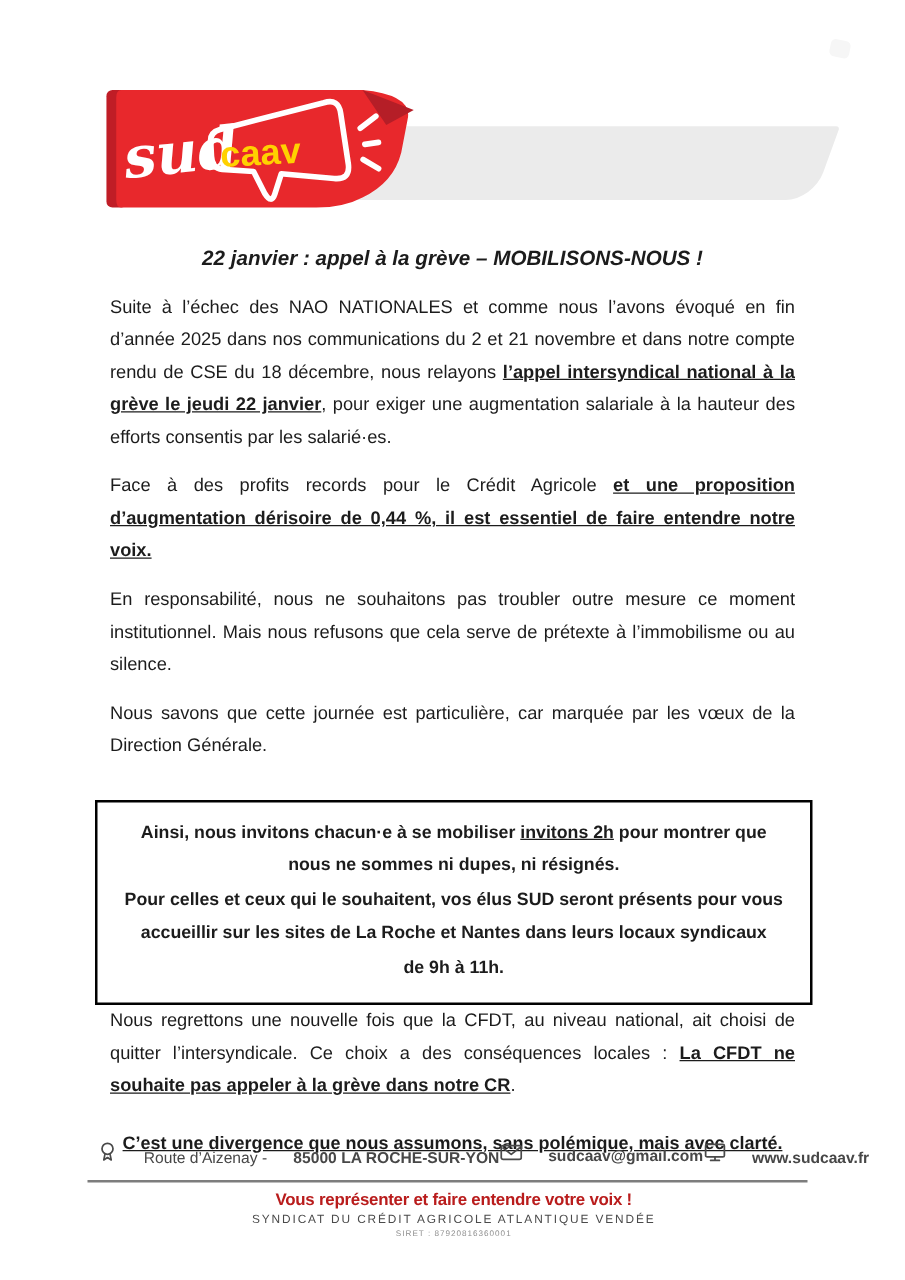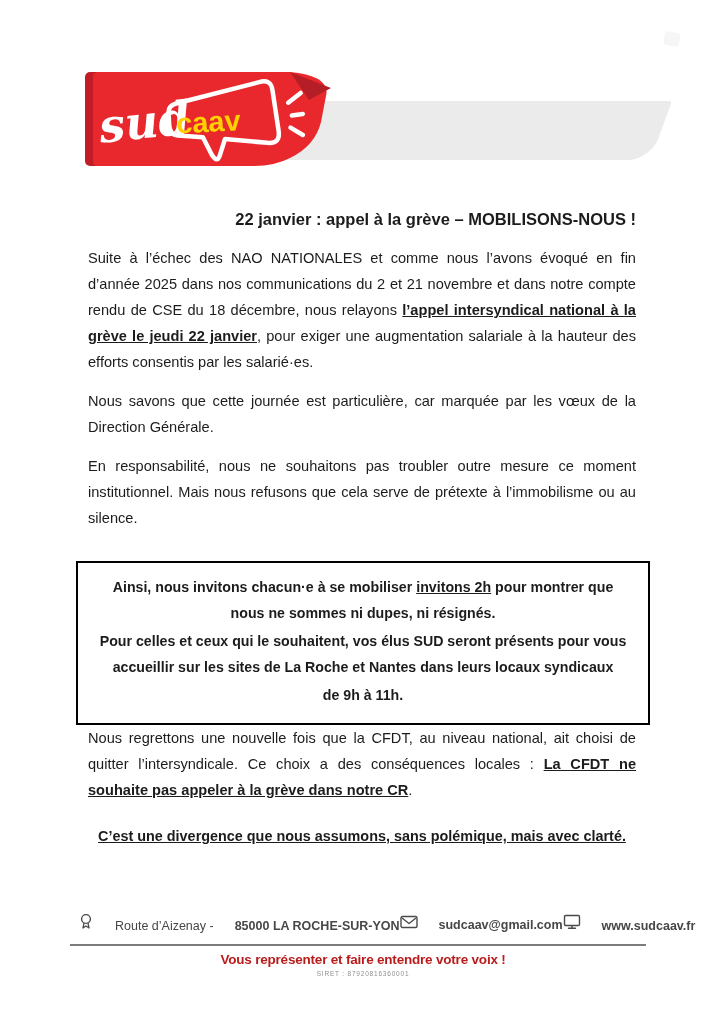--- a/index.html
+++ b/index.html
@@ -13,21 +13,21 @@
     background:#ebebeb;transform:skewX(-20deg);transform-origin:top right;
     border-radius:3px 3px 22px 6px;z-index:1;
   }
   .logo{position:absolute;left:85px;top:70px;width:250px;height:100px;z-index:2;}
   .corner-mark{
     position:absolute;left:664px;top:32px;width:16px;height:14px;
     background:#f6f6f6;border-radius:4px;transform:rotate(12deg);z-index:0;
   }
   
   .doc{position:absolute;left:88px;top:198px;width:548px;}
-  .doc-title{font-size:16.5px;font-weight:bold;text-align:right;margin:12px 0 16px 0;}
+  .doc-title{font-size:16.5px;font-weight:bold;text-align:center;margin:0 0 16px 0;font-style:italic;}
   .doc p.para{font-size:14.6px;line-height:26px;text-align:justify;margin:0 0 13px 0;}
   .bu{font-weight:bold;text-decoration:underline;}
   .u{text-decoration:underline;}
   .callout{
     border:2.5px solid #000;margin:30px -14px 0 -12px;padding:9px 16px 13px 16px;
     text-align:center;
   }
   .callout p{font-size:14.2px;font-weight:bold;line-height:26px;margin:2px 0;text-align:center;}
   .after-box{margin-top:32px;}
   .divergence{font-size:14.4px;font-weight:bold;text-decoration:underline;text-align:center;margin:20px 0 0 0;line-height:26px;}
@@ -76,24 +76,25 @@
       </g>
     </svg>
   </div>
 
   <div class="doc">
 
     <h1 class="doc-title">22 janvier : appel à la grève – MOBILISONS-NOUS !</h1>
 
     <p class="para"><span>Suite à l’échec des NAO NATIONALES et comme nous l’avons évoqué en fin d’année 2025 dans nos communications du 2 et 21 novembre et dans notre compte rendu de CSE du 18 décembre, nous relayons </span><span class="bu">l’appel intersyndical national à la grève le jeudi 22 janvier</span><span>, pour exiger une augmentation salariale à la hauteur des efforts consentis par les salarié·es.</span></p>
 
+    <p class="para"><span>Face à des profits records pour le Crédit Agricole </span><span class="bu">et une proposition d’augmentation dérisoire de 0,44 %, il est essentiel de faire entendre notre voix.</span></p>
+
+    <p class="para">En responsabilité, nous ne souhaitons pas troubler outre mesure ce moment institutionnel. Mais nous refusons que cela serve de prétexte à l’immobilisme ou au silence.</p>
 
     <p class="para">Nous savons que cette journée est particulière, car marquée par les vœux de la Direction Générale.</p>
-
-    <p class="para">En responsabilité, nous ne souhaitons pas troubler outre mesure ce moment institutionnel. Mais nous refusons que cela serve de prétexte à l’immobilisme ou au silence.</p>
 
     <div class="callout">
       <p><span>Ainsi, nous invitons chacun·e à se mobiliser </span><span class="u">invitons 2h</span><span> pour montrer que nous ne sommes ni dupes, ni résignés.</span></p>
       <p>Pour celles et ceux qui le souhaitent, vos élus SUD seront présents pour vous accueillir sur les sites de La Roche et Nantes dans leurs locaux syndicaux</p>
       <p>de 9h à 11h.</p>
     </div>
 
     <p class="para after-box"><span>Nous regrettons une nouvelle fois que la CFDT, au niveau national, ait choisi de quitter l’intersyndicale. Ce choix a des conséquences locales : </span><span class="bu">La CFDT ne souhaite pas appeler à la grève dans notre CR</span><span>.</span></p>
 
     <p class="divergence">C’est une divergence que nous assumons, sans polémique, mais avec clarté.</p>
@@ -139,17 +140,18 @@
         </span>
         <span class="b">www.sudcaav.fr</span>
       </div>
 
     </div>
 
     <hr class="footer-rule">
 
     <div class="footer-tag">
       <div class="tagline">Vous représenter et faire entendre votre voix !</div>
+      <div class="org">SYNDICAT DU CRÉDIT AGRICOLE ATLANTIQUE VENDÉE</div>
       <div class="siret">SIRET : 87920816360001</div>
     </div>
   </div>
 
 </div>
 
 </body></html>

